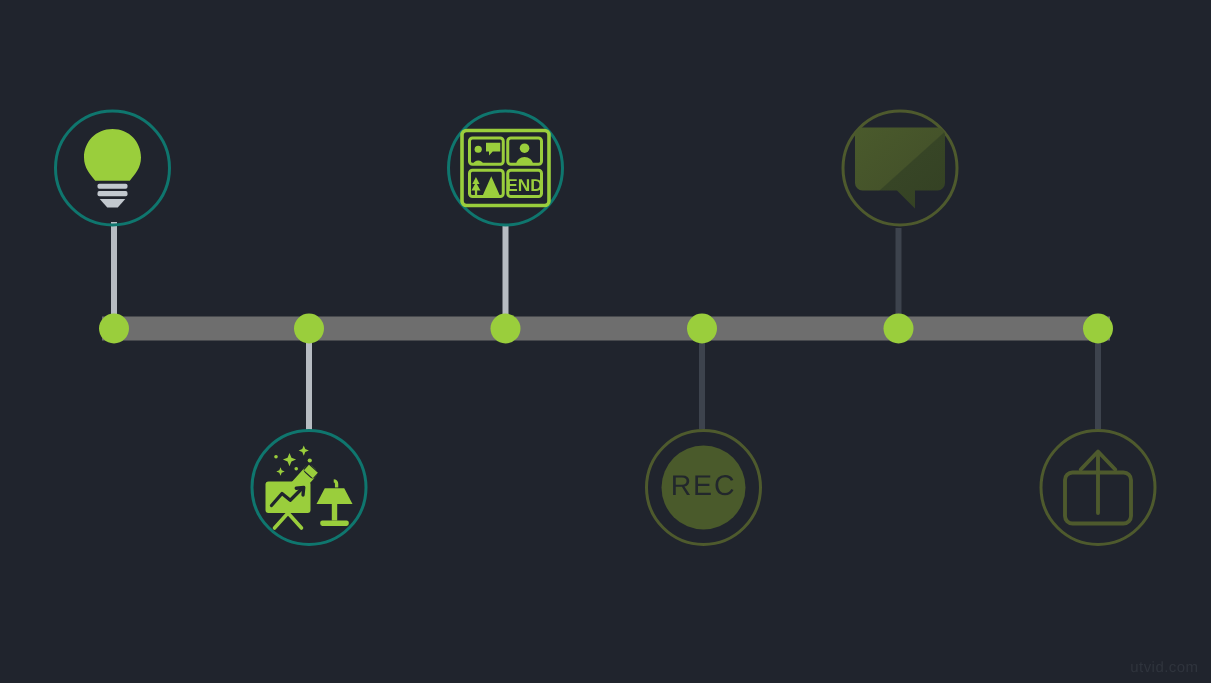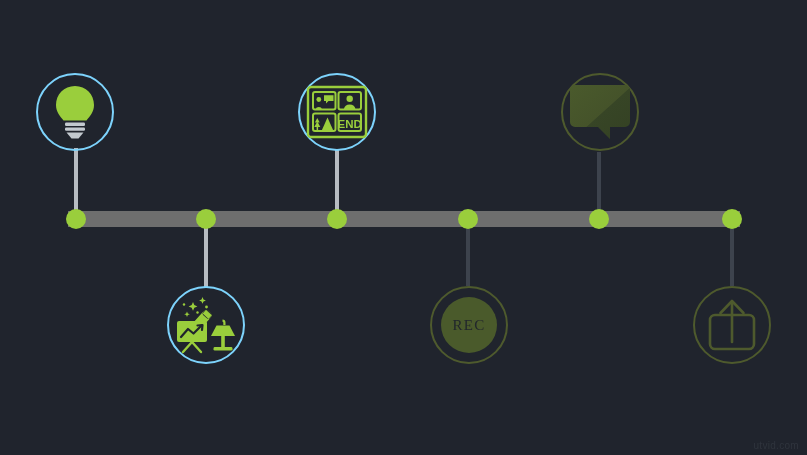--- a/index.html
+++ b/index.html
@@ -44,21 +44,21 @@
   .connector.dim {
     background: #3d434d;
   }
 
   
   .node-icon {
     position: absolute;
     width: 78px;
     height: 78px;
     border-radius: 50%;
-    border: 2px solid #7dd3fc;
+    border: 2px solid #0f766e;
     transform: translate(-50%, -50%);
     box-sizing: border-box;
     display: flex;
     align-items: center;
     justify-content: center;
   }
   .node-icon.dim {
     border-color: #4e5a2d;
   }
 
@@ -69,23 +69,23 @@
     width: 56px;
     height: 56px;
     border-radius: 50%;
     background: #4a5a2b;
     display: flex;
     align-items: center;
     justify-content: center;
   }
   .rec-label {
     color: #22272c;
-    font-size: 15px;
+    font-size: 19px;
     letter-spacing: 1.2px;
-    font-family: Liberation Serif, serif;
+    font-family: Liberation Sans, sans-serif;
   }
 
   
   .watermark {
     position: absolute;
     right: 8px;
     bottom: 4px;
     font-size: 10px;
     color: #2f343d;
     letter-spacing: 0.3px;

